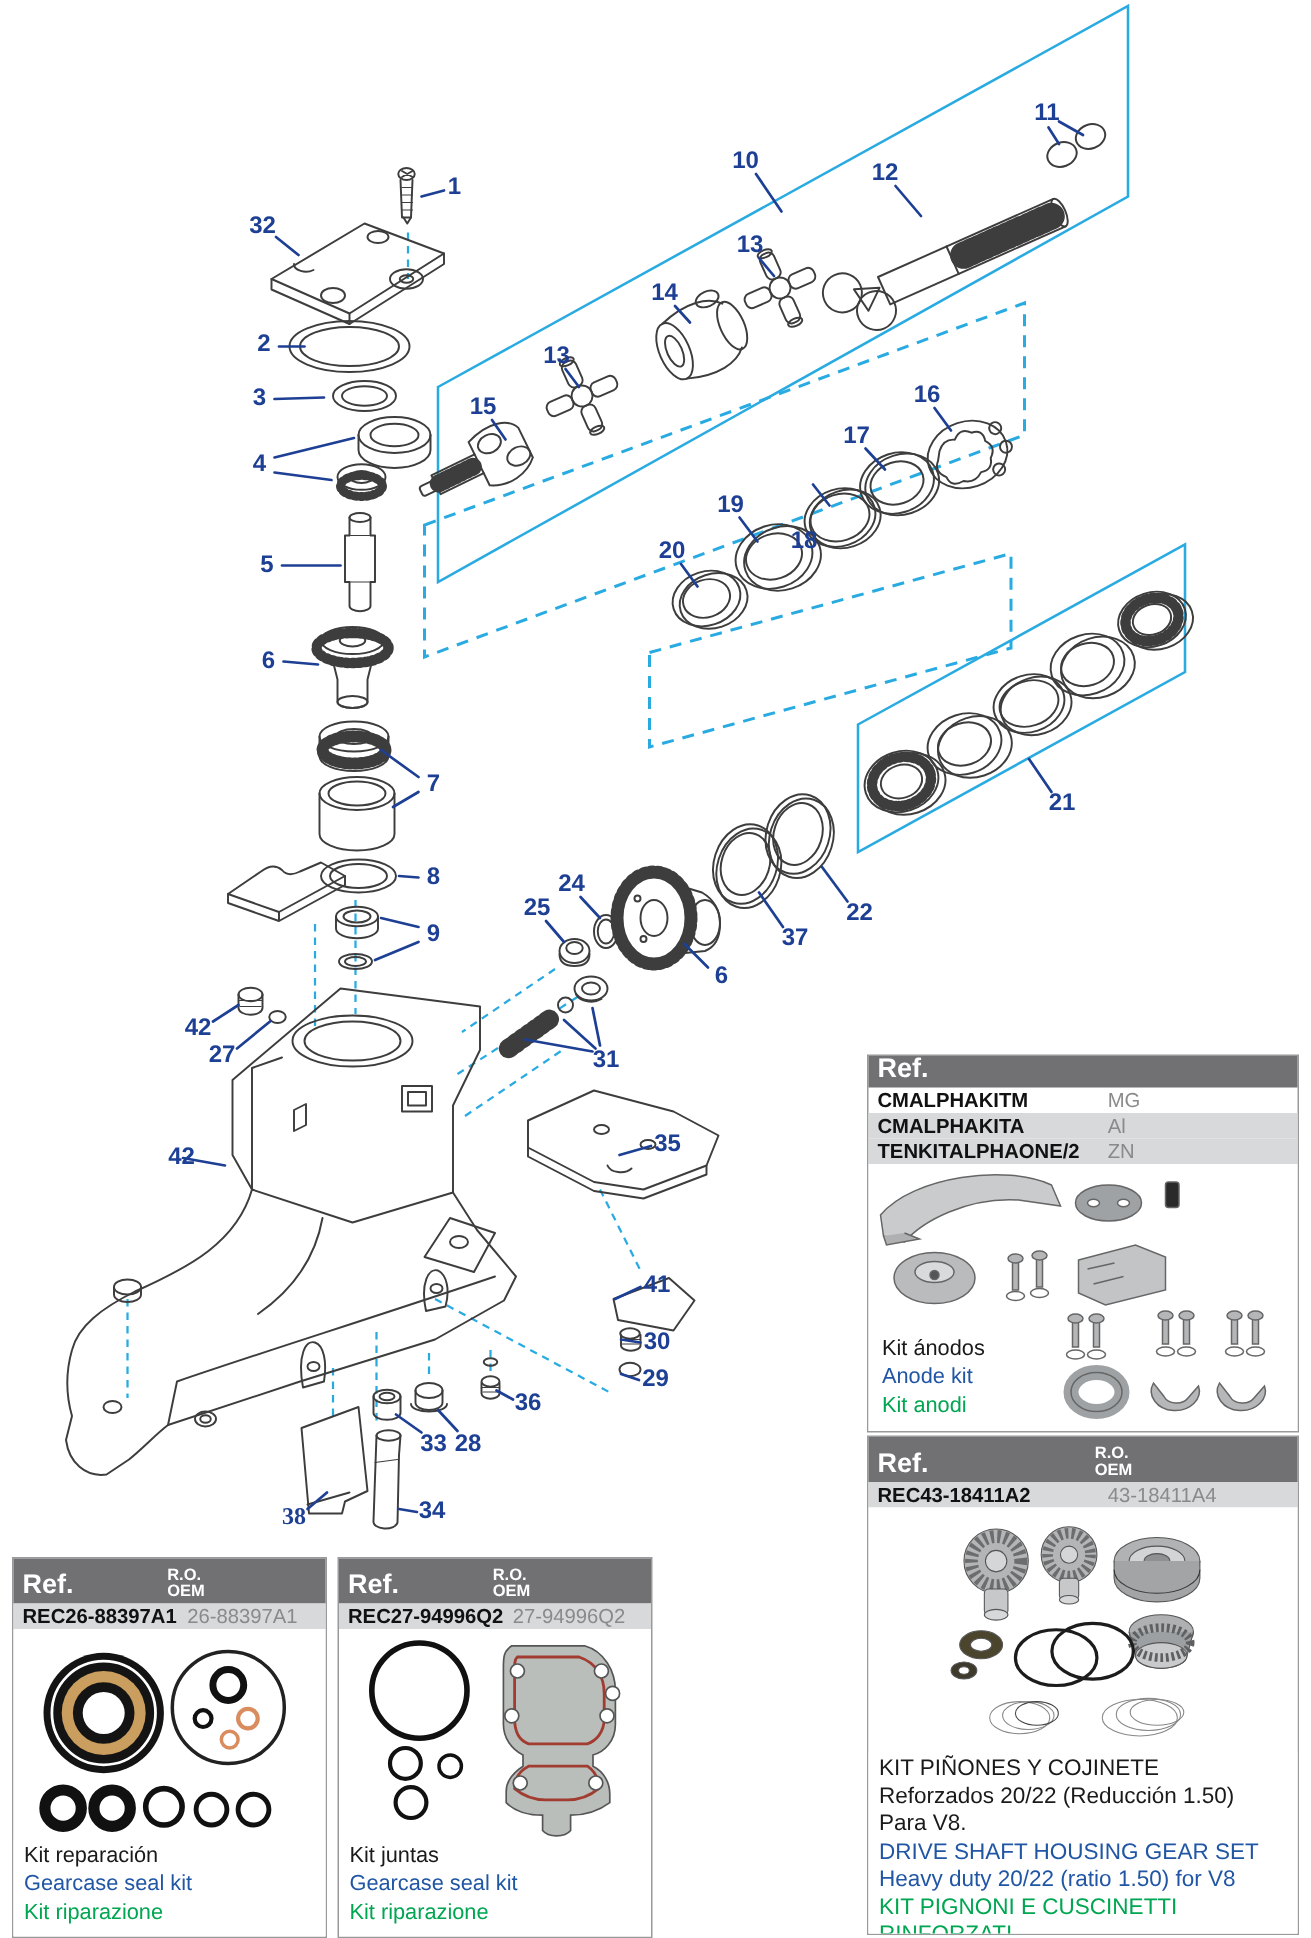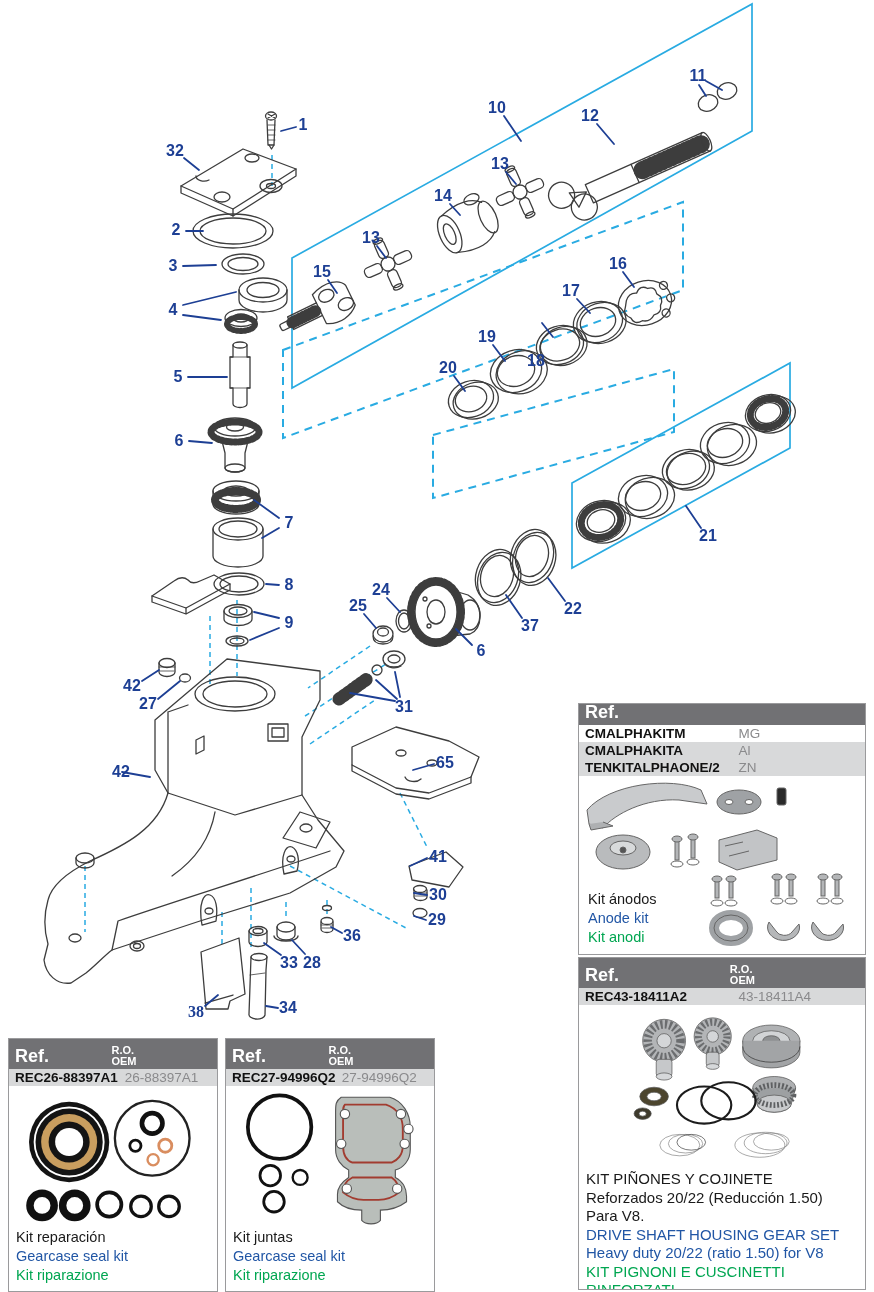--- a/index.html
+++ b/index.html
@@ -473,21 +473,21 @@
       <div class="co" style="left: 536px; top: 315px; margin-top: 46px;">18</div>
       <div class="co" style="left: 487px; top: 337px;">19</div>
       <div class="co" style="left: 448px; top: 368px;">20</div>
       <div class="co" style="left: 708px; top: 536px;">21</div>
       <div class="co" style="left: 573px; top: 609px;">22</div>
       <div class="co" style="left: 530px; top: 626px;">37</div>
       <div class="co" style="left: 381px; top: 590px;">24</div>
       <div class="co" style="left: 358px; top: 606px;">25</div>
       <div class="co" style="left: 481px; top: 651px;">6</div>
       <div class="co" style="left: 404px; top: 707px;">31</div>
-      <div class="co" style="left: 445px; top: 763px;">65</div>
+      <div class="co" style="left: 445px; top: 763px;">35</div>
       <div class="co" style="left: 438px; top: 857px;">41</div>
       <div class="co" style="left: 438px; top: 895px;">30</div>
       <div class="co" style="left: 437px; top: 920px;">29</div>
       <div class="co" style="left: 352px; top: 936px;">36</div>
       <div class="co" style="left: 289px; top: 963px;">33</div>
       <div class="co" style="left: 312px; top: 963px;">28</div>
       <div class="co" style="left: 288px; top: 1008px;">34</div>
       <div class="co" style="left: 196px; top: 1012px; font-family: Liberation Serif, serif;">38</div>
     </div>
 

